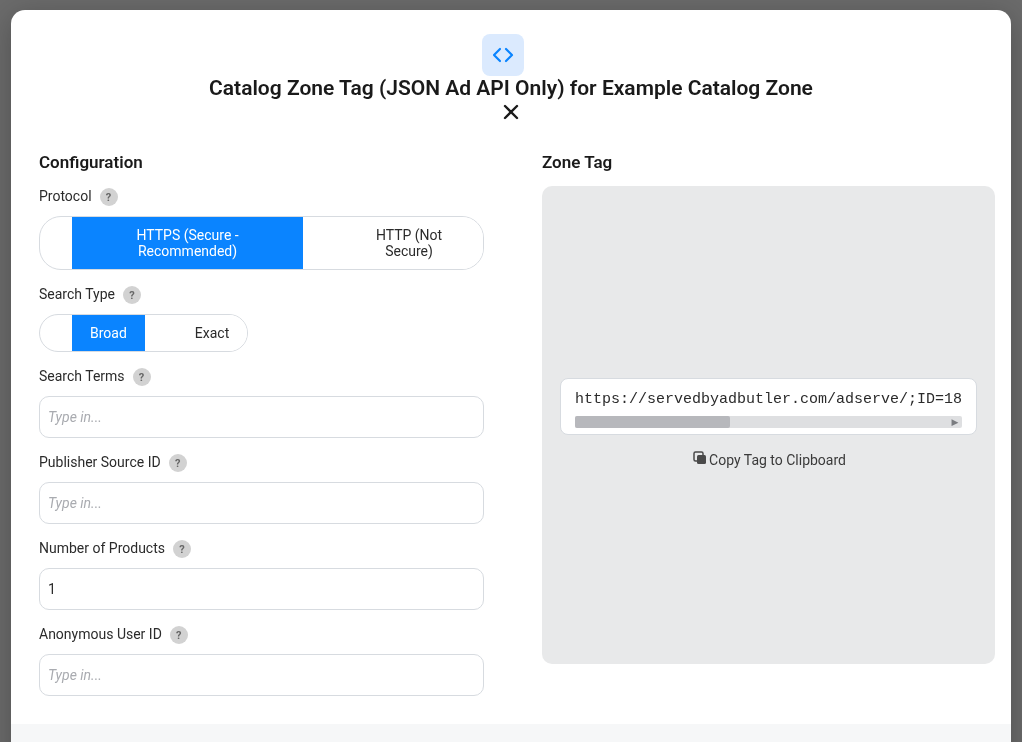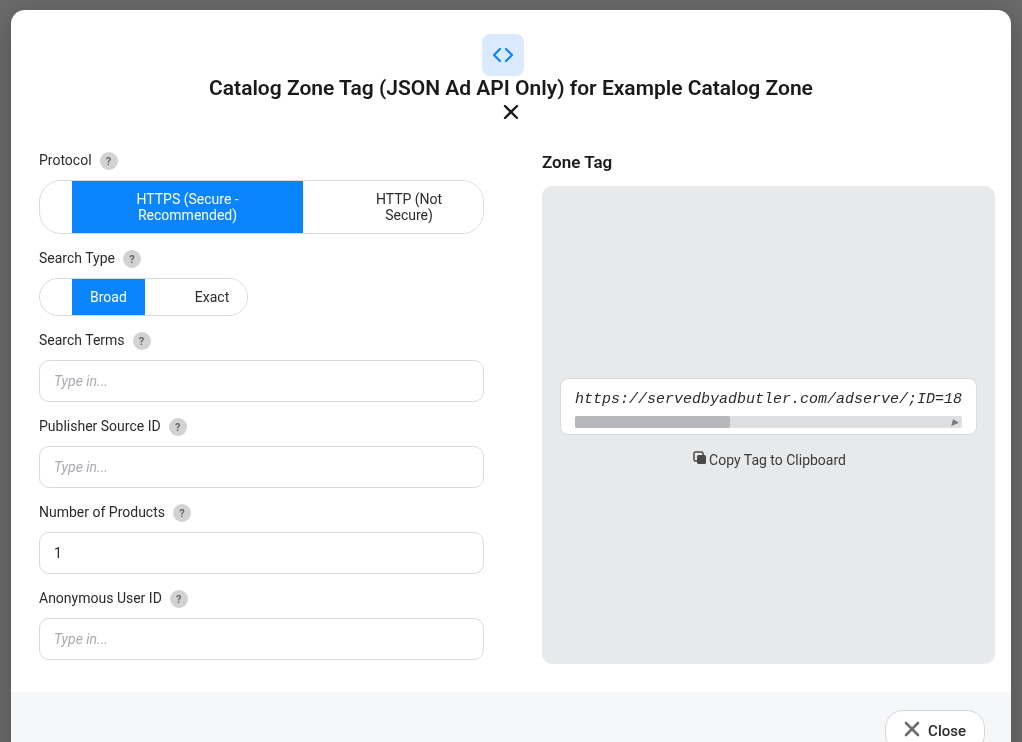--- a/index.html
+++ b/index.html
@@ -109,21 +109,21 @@
     }
     .segmented > button.active {
       background: #0a84ff;
       color: #fff;
     }
     .text-input {
       width: 100%;
       height: 42px;
       border: 1px solid #d7dbe0;
       border-radius: 10px;
-      padding: 0 14px;
+      padding: 0 8px;
       font-size: 14px;
       font-family: inherit;
       color: #2b2b2b;
     }
     .text-input::placeholder {
       color: #a9abb0;
       font-style: italic;
     }
     .zone-box {
       background: #e8e9ea;
@@ -135,21 +135,20 @@
       justify-content: center;
       align-items: center;
     }
     .zone-inner { width: 100%; margin-top: auto; margin-bottom: auto; }
     .code-box {
       background: #fff;
       border: 1px solid #d7dbe0;
       border-radius: 8px;
       padding: 12px 14px 6px 14px;
       width: 100%;
-      font-style: italic;
     }
     .code-line {
       font-family: "Courier New", Courier, monospace;
       font-size: 15px;
       color: #2b2b2b;
       white-space: nowrap;
       overflow: hidden;
     }
     .fake-scroll {
       margin-top: 8px;
@@ -223,20 +222,21 @@
     <div class="modal-title">Catalog Zone Tag (JSON Ad API Only) for Example Catalog Zone</div>
     <div class="close-x">
       <svg width="16" height="16" viewBox="0 0 16 16">
           <path d="M2 2 L14 14 M14 2 L2 14" stroke="#1a1a1a" stroke-width="2.4" stroke-linecap="round"></path>
         </svg>
     </div>
   </div>
 
   <div class="modal-body">
     <div class="col-left">
+      <div class="section-heading">Configuration</div>
 
       <div class="field-label">
         <span>Protocol</span>
         <span class="help-icon">?</span>
       </div>
       <div class="segmented">
         <button class="active">HTTPS (Secure - Recommended)</button>
         <button>HTTP (Not Secure)</button>
       </div>
 

